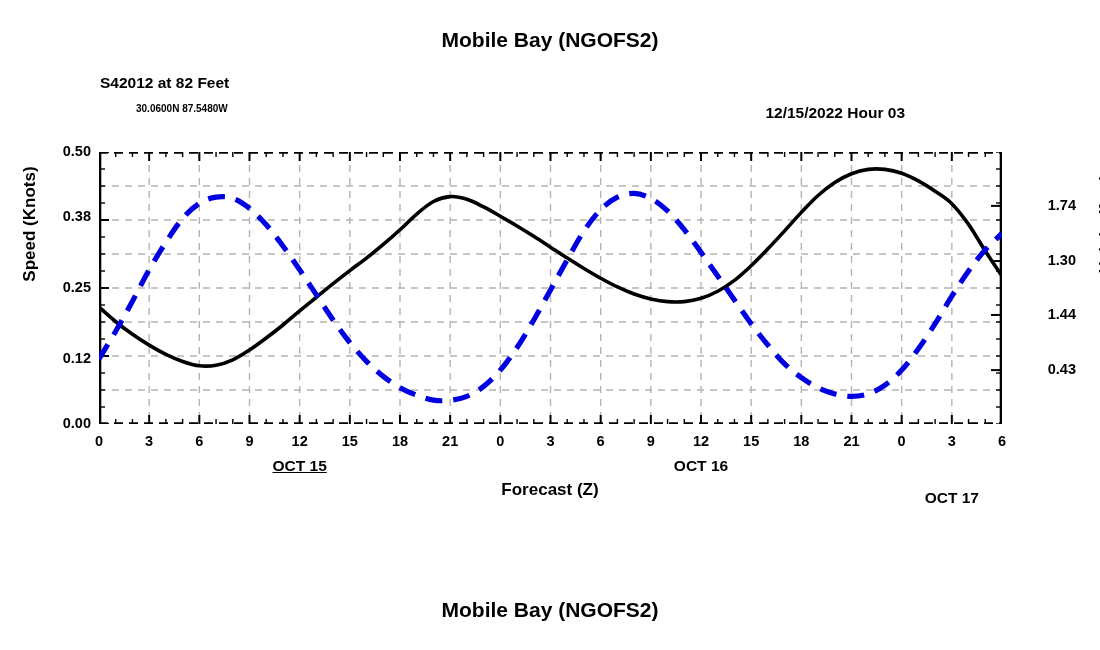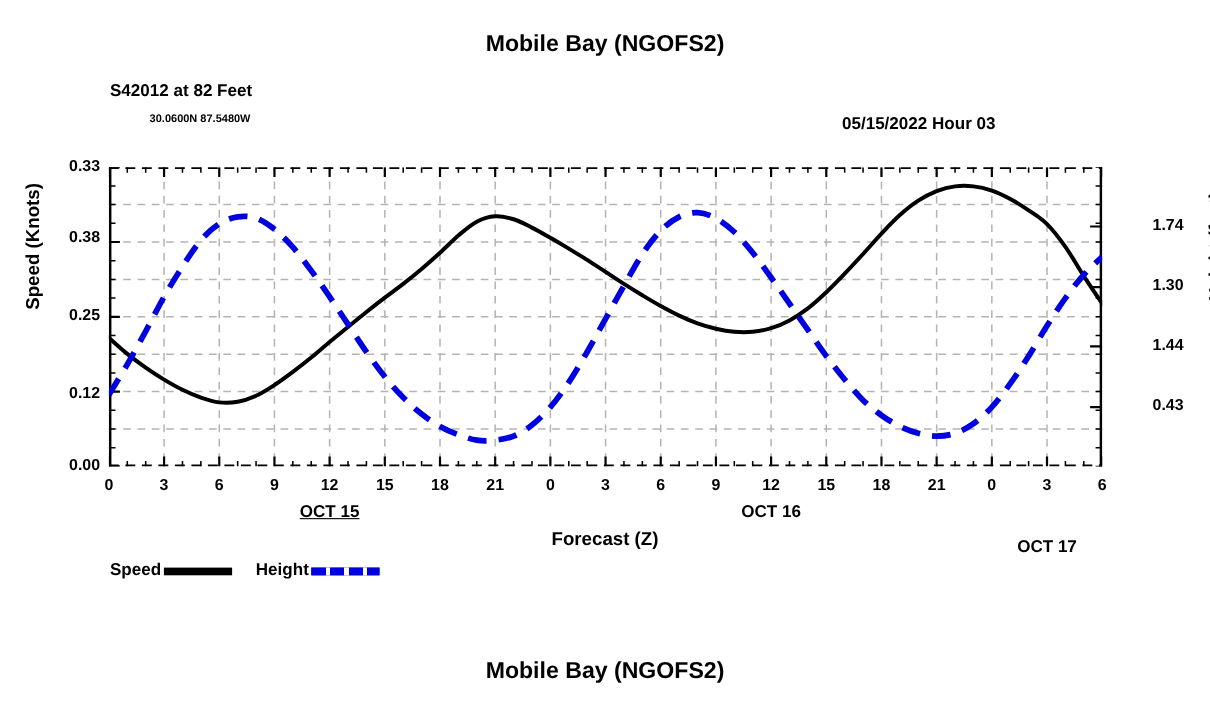--- a/index.html
+++ b/index.html
@@ -165,21 +165,21 @@
 </style>
 </head>
 <body>
 
 <div class="page">
 
   <div class="main-title">Mobile Bay (NGOFS2)</div>
 
   <div class="station-line1">S42012 at 82 Feet</div>
   <div class="station-line2">30.0600N  87.5480W</div>
-  <div class="run-stamp">05/15/2022 Hour 03</div>
+  <div class="run-stamp">12/15/2022 Hour 03</div>
 
   <div class="ylabel-left">Speed (Knots)</div>
   <div class="ylabel-right">Height (feet)</div>
   <div class="xlabel">Forecast (Z)</div>
 
   <div class="plot-wrap">
     <svg class="plot-svg" id="plot-svg" width="903" height="272" viewBox="0 0 903 272">
         <rect x="0" y="0" width="903" height="272" fill="#ffffff"></rect>
         <line x1="0" y1="34" x2="903" y2="34" stroke="#b4b4b4" stroke-width="1.4" stroke-dasharray="7 6"></line>
         <line x1="0" y1="68" x2="903" y2="68" stroke="#b4b4b4" stroke-width="1.4" stroke-dasharray="7 6"></line>
@@ -360,21 +360,21 @@
         <path d="M 0.00 155.04 C 2.79 157.49, 11.15 165.19, 16.72 169.73 C 22.30 174.26, 27.87 178.34, 33.44 182.24 C 39.02 186.14, 44.59 189.77, 50.17 193.12 C 55.74 196.47, 61.31 199.65, 66.89 202.37 C 72.46 205.09, 78.04 207.54, 83.61 209.44 C 89.19 211.34, 94.76 213.16, 100.33 213.79 C 105.91 214.43, 111.48 214.25, 117.06 213.25 C 122.63 212.25, 128.20 210.35, 133.78 207.81 C 139.35 205.27, 144.93 201.64, 150.50 198.02 C 156.07 194.39, 161.65 190.22, 167.22 186.05 C 172.80 181.88, 178.37 177.53, 183.94 172.99 C 189.52 168.46, 195.09 163.47, 200.67 158.85 C 206.24 154.22, 211.81 149.78, 217.39 145.25 C 222.96 140.71, 228.54 136.09, 234.11 131.65 C 239.69 127.21, 245.26 122.85, 250.83 118.59 C 256.41 114.33, 261.98 110.43, 267.56 106.08 C 273.13 101.73, 278.70 97.19, 284.28 92.48 C 289.85 87.77, 295.43 82.87, 301.00 77.79 C 306.57 72.71, 312.15 66.73, 317.72 62.02 C 323.30 57.30, 328.87 52.41, 334.44 49.50 C 340.02 46.60, 345.59 44.97, 351.17 44.61 C 356.74 44.25, 362.31 45.61, 367.89 47.33 C 373.46 49.05, 379.04 52.13, 384.61 54.94 C 390.19 57.75, 395.76 61.02, 401.33 64.19 C 406.91 67.37, 412.48 70.63, 418.06 73.98 C 423.63 77.34, 429.20 80.78, 434.78 84.32 C 440.35 87.86, 445.93 91.57, 451.50 95.20 C 457.07 98.83, 462.65 102.54, 468.22 106.08 C 473.80 109.62, 479.37 113.06, 484.94 116.42 C 490.52 119.77, 496.09 123.13, 501.67 126.21 C 507.24 129.29, 512.81 132.28, 518.39 134.91 C 523.96 137.54, 529.54 139.99, 535.11 141.98 C 540.69 143.98, 546.26 145.61, 551.83 146.88 C 557.41 148.15, 562.98 149.15, 568.56 149.60 C 574.13 150.05, 579.70 150.14, 585.28 149.60 C 590.85 149.06, 596.43 148.06, 602.00 146.34 C 607.57 144.61, 613.15 142.26, 618.72 139.26 C 624.30 136.27, 629.87 132.65, 635.44 128.38 C 641.02 124.12, 646.59 118.95, 652.17 113.70 C 657.74 108.44, 663.31 102.63, 668.89 96.83 C 674.46 91.03, 680.04 84.95, 685.61 78.88 C 691.19 72.81, 696.76 66.28, 702.33 60.38 C 707.91 54.49, 713.48 48.51, 719.06 43.52 C 724.63 38.53, 730.20 34.09, 735.78 30.46 C 741.35 26.84, 746.93 23.94, 752.50 21.76 C 758.07 19.58, 763.65 18.13, 769.22 17.41 C 774.80 16.68, 780.37 16.77, 785.94 17.41 C 791.52 18.04, 797.09 19.31, 802.67 21.22 C 808.24 23.12, 813.81 25.84, 819.39 28.83 C 824.96 31.82, 830.54 35.36, 836.11 39.17 C 841.69 42.98, 847.26 46.15, 852.83 51.68 C 858.41 57.21, 863.98 64.46, 869.56 72.35 C 875.13 80.24, 880.70 90.39, 886.28 99.01 C 891.85 107.62, 900.21 119.86, 903.00 124.03" fill="none" stroke="#000000" stroke-width="3.6" stroke-linecap="round" stroke-linejoin="round"></path>
         <path d="M 0.00 206.82 C 2.79 202.22, 11.15 188.85, 16.72 179.24 C 22.30 169.63, 27.87 159.40, 33.44 149.16 C 39.02 138.92, 44.59 127.64, 50.17 117.82 C 55.74 108.01, 61.31 98.81, 66.89 90.25 C 72.46 81.68, 78.04 72.91, 83.61 66.43 C 89.19 59.96, 94.76 54.94, 100.33 51.39 C 105.91 47.84, 111.48 45.96, 117.06 45.12 C 122.63 44.29, 128.20 44.50, 133.78 46.38 C 139.35 48.26, 144.93 52.02, 150.50 56.41 C 156.07 60.79, 161.65 66.43, 167.22 72.70 C 172.80 78.97, 178.37 86.49, 183.94 94.01 C 189.52 101.53, 195.09 109.68, 200.67 117.82 C 206.24 125.97, 211.81 134.54, 217.39 142.89 C 222.96 151.25, 228.54 160.02, 234.11 167.96 C 239.69 175.90, 245.26 183.63, 250.83 190.53 C 256.41 197.42, 261.98 203.69, 267.56 209.33 C 273.13 214.97, 278.70 219.98, 284.28 224.37 C 289.85 228.76, 295.43 232.52, 301.00 235.65 C 306.57 238.78, 312.15 241.08, 317.72 243.17 C 323.30 245.26, 328.87 247.35, 334.44 248.18 C 340.02 249.02, 345.59 248.81, 351.17 248.18 C 356.74 247.56, 362.31 246.72, 367.89 244.42 C 373.46 242.13, 379.04 238.78, 384.61 234.40 C 390.19 230.01, 395.76 224.58, 401.33 218.10 C 406.91 211.63, 412.48 203.90, 418.06 195.54 C 423.63 187.18, 429.20 177.57, 434.78 167.96 C 440.35 158.35, 445.93 147.91, 451.50 137.88 C 457.07 127.85, 462.65 117.62, 468.22 107.80 C 473.80 97.98, 479.37 87.32, 484.94 78.97 C 490.52 70.61, 496.09 63.30, 501.67 57.66 C 507.24 52.02, 512.81 47.84, 518.39 45.12 C 523.96 42.41, 529.54 41.16, 535.11 41.36 C 540.69 41.57, 546.26 43.45, 551.83 46.38 C 557.41 49.30, 562.98 53.69, 568.56 58.91 C 574.13 64.14, 579.70 70.82, 585.28 77.71 C 590.85 84.61, 596.43 92.55, 602.00 100.28 C 607.57 108.01, 613.15 116.15, 618.72 124.09 C 624.30 132.03, 629.87 139.97, 635.44 147.91 C 641.02 155.85, 646.59 164.20, 652.17 171.72 C 657.74 179.24, 663.31 186.35, 668.89 193.03 C 674.46 199.72, 680.04 206.40, 685.61 211.83 C 691.19 217.27, 696.76 221.65, 702.33 225.62 C 707.91 229.59, 713.48 232.93, 719.06 235.65 C 724.63 238.37, 730.20 240.45, 735.78 241.92 C 741.35 243.38, 746.93 244.42, 752.50 244.42 C 758.07 244.42, 763.65 243.80, 769.22 241.92 C 774.80 240.04, 780.37 237.11, 785.94 233.14 C 791.52 229.17, 797.09 224.16, 802.67 218.10 C 808.24 212.04, 813.81 204.52, 819.39 196.79 C 824.96 189.06, 830.54 180.50, 836.11 171.72 C 841.69 162.95, 847.26 152.92, 852.83 144.15 C 858.41 135.37, 863.98 126.81, 869.56 119.08 C 875.13 111.35, 880.70 104.04, 886.28 97.77 C 891.85 91.50, 900.21 84.19, 903.00 81.47" fill="none" stroke="#0000e0" stroke-width="5.2" stroke-linecap="butt" stroke-linejoin="round" stroke-dasharray="17 11"></path>
       </svg>
   </div>
 
   <div id="tick-layer">
       <div class="tick-label ytick-left" style="left: 31px; top: 415px;">0.00</div>
       <div class="tick-label ytick-left" style="left: 31px; top: 349.72px;">0.12</div>
       <div class="tick-label ytick-left" style="left: 31px; top: 279px;">0.25</div>
       <div class="tick-label ytick-left" style="left: 31px; top: 208.28px;">0.38</div>
-      <div class="tick-label ytick-left" style="left: 31px; top: 143px;">0.33</div>
+      <div class="tick-label ytick-left" style="left: 31px; top: 143px;">0.50</div>
       <div class="tick-label ytick-right" style="left: 1016px; top: 361.101px;">0.43</div>
       <div class="tick-label ytick-right" style="left: 1016px; top: 305.949px;">1.44</div>
       <div class="tick-label ytick-right" style="left: 1016px; top: 252.051px;">1.30</div>
       <div class="tick-label ytick-right" style="left: 1016px; top: 196.899px;">1.74</div>
       <div class="tick-label xtick" style="left: 79px; top: 433px;">0</div>
       <div class="tick-label xtick" style="left: 129.167px; top: 433px;">3</div>
       <div class="tick-label xtick" style="left: 179.333px; top: 433px;">6</div>
       <div class="tick-label xtick" style="left: 229.5px; top: 433px;">9</div>
       <div class="tick-label xtick" style="left: 279.667px; top: 433px;">12</div>
       <div class="tick-label xtick" style="left: 329.833px; top: 433px;">15</div>
@@ -389,26 +389,16 @@
       <div class="tick-label xtick" style="left: 781.333px; top: 433px;">18</div>
       <div class="tick-label xtick" style="left: 831.5px; top: 433px;">21</div>
       <div class="tick-label xtick" style="left: 881.667px; top: 433px;">0</div>
       <div class="tick-label xtick" style="left: 931.833px; top: 433px;">3</div>
       <div class="tick-label xtick" style="left: 982px; top: 433px;">6</div>
       <div class="daylabel" style="left: 229.667px; top: 457px; text-decoration: underline;">OCT 15</div>
       <div class="daylabel" style="left: 631px; top: 457px;">OCT 16</div>
       <div class="daylabel" style="left: 881.833px; top: 457px; margin-top: 32px;">OCT 17</div>
     </div>
 
-  <div class="legend">
-    <div class="legend-item">
-      <span class="legend-text">Speed</span>
-      <span class="legend-swatch" id="sw-speed" style="background: rgb(0, 0, 0);"></span>
-    </div>
-    <div class="legend-item">
-      <span class="legend-text">Height</span>
-      <span class="legend-swatch" id="sw-height" style="background: repeating-linear-gradient(90deg, rgb(0, 0, 224) 0px, rgb(0, 0, 224) 13px, rgb(255, 255, 255) 13px, rgb(255, 255, 255) 17px) rgb(0, 0, 224);"></span>
-    </div>
-  </div>
 
   <div class="bottom-title">Mobile Bay (NGOFS2)</div>
 
 </div>
 
 </body></html>

